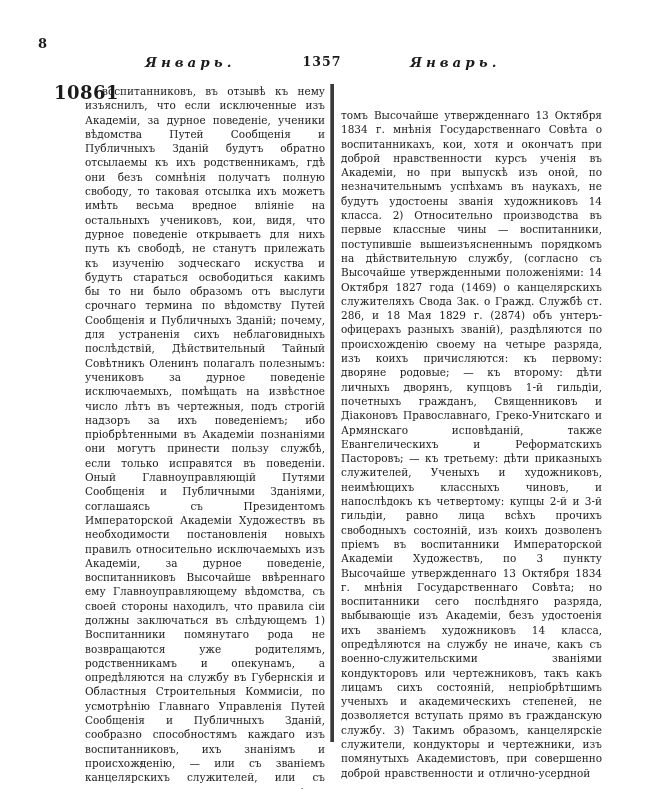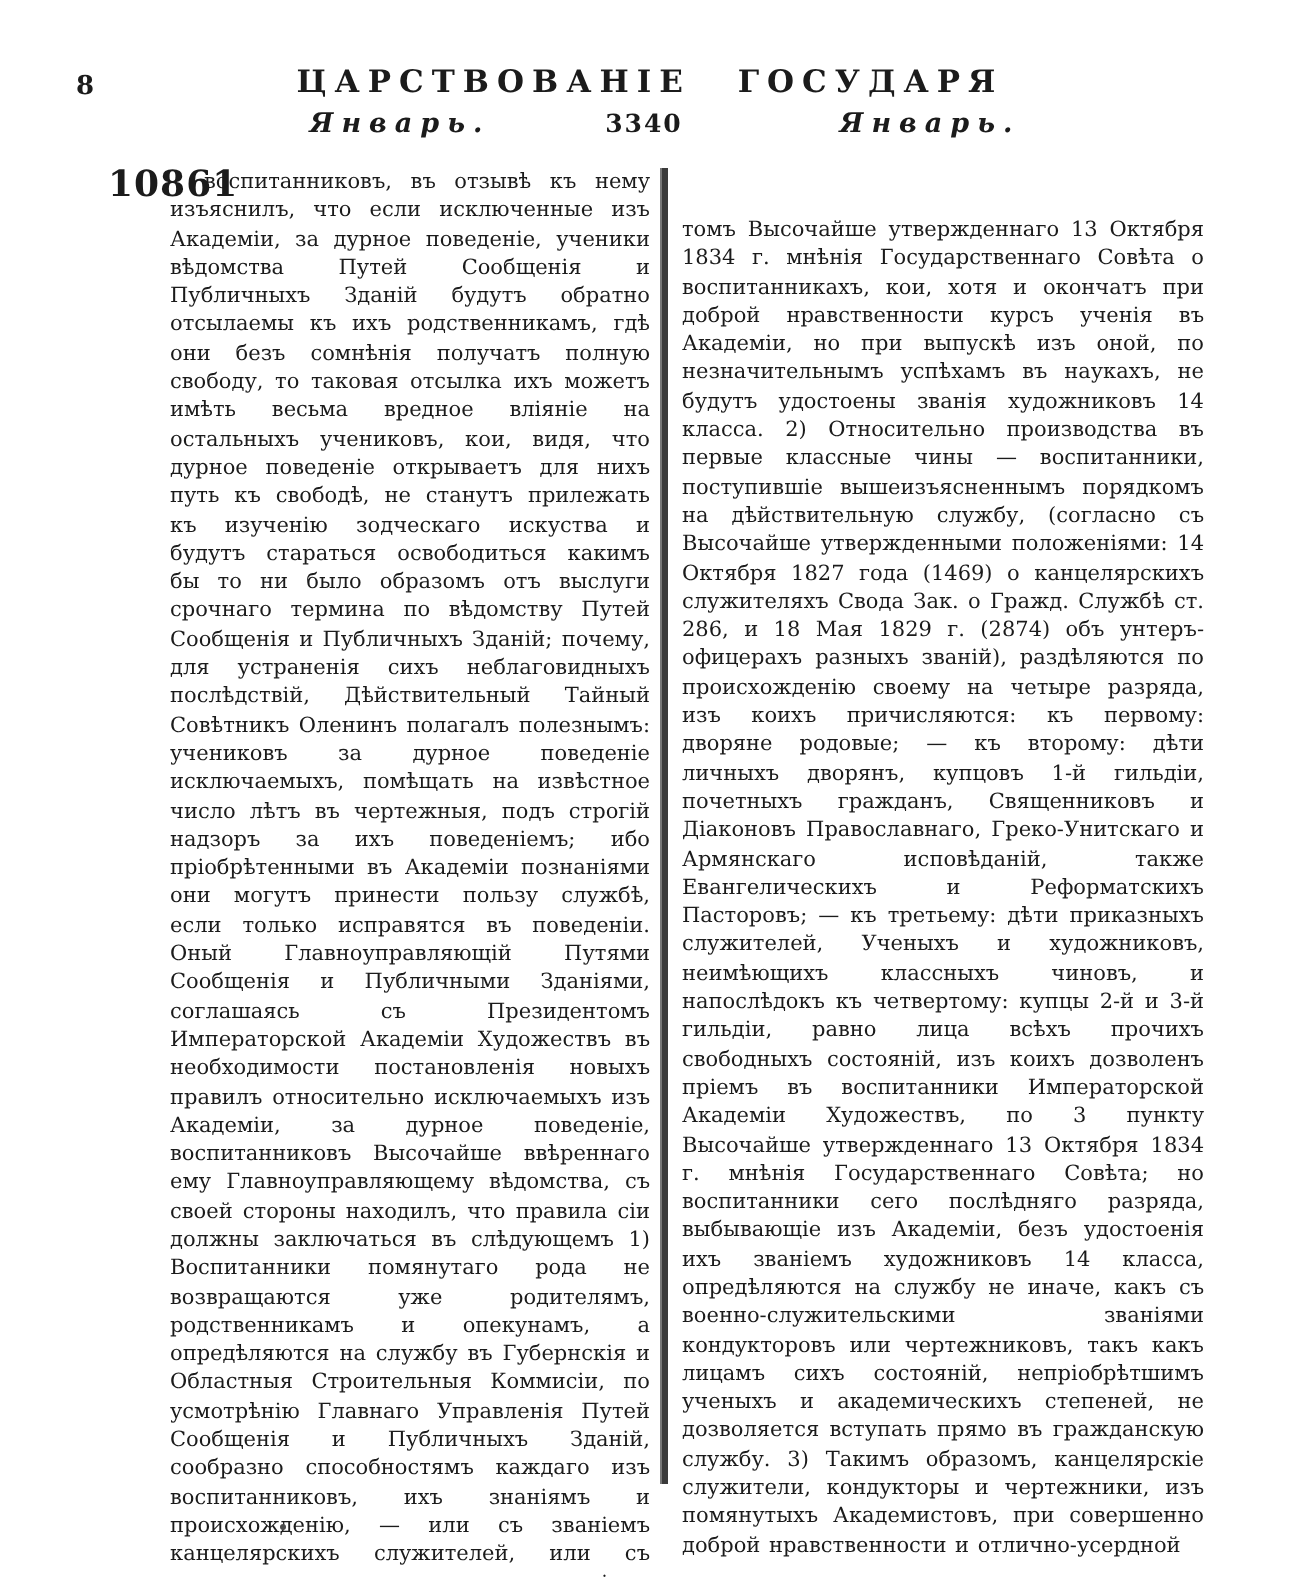--- a/index.html
+++ b/index.html
@@ -29,21 +29,20 @@
     letter-spacing: 4px;
     word-spacing: 14px;
   }
   .date-row { position: absolute; top: 54px; left: 0; width: 100%; height: 18px; }
   .month {
     position: absolute;
     font-size: 13.5px;
     font-style: italic;
     font-weight: 700;
     letter-spacing: 4px;
-    text-align: center;
   }
   .month-left  { left: 145px; width: 110px; }
   .month-right { left: 410px; width: 110px; }
   .year {
     position: absolute;
     left: 296px; width: 52px;
     text-align: center;
     font-size: 12.5px;
     letter-spacing: 1px;
     font-weight: 600;
@@ -80,25 +79,24 @@
     background: #4c4c4c;
   }
 </style>
 </head>
 <body>
 
 <div class="page">
 
   <div class="page-number">8</div>
 
-  <div class="running-title">ЦАРСТВОВАНІЕ ГОСУДАРЯ</div>
 
   <div class="date-row">
     <span class="month month-left">Январь.</span>
-    <span class="year">3340</span>
+    <span class="year">1357</span>
     <span class="month month-right">Январь.</span>
   </div>
 
   <div class="act-number">10861</div>
 
   <div class="column column-left">воспитанниковъ, въ отзывѣ къ нему изъяснилъ, что если исключенные изъ Академіи, за дурное поведеніе, ученики вѣдомства Путей Сообщенія и Публичныхъ Зданій будутъ обратно отсылаемы къ ихъ родственникамъ, гдѣ они безъ сомнѣнія получатъ полную свободу, то таковая отсылка ихъ можетъ имѣть весьма вредное вліяніе на остальныхъ учениковъ, кои, видя, что дурное поведеніе открываетъ для нихъ путь къ свободѣ, не станутъ прилежать къ изученію зодческаго искуства и будутъ стараться освободиться какимъ бы то ни было образомъ отъ выслуги срочнаго термина по вѣдомству Путей Сообщенія и Публичныхъ Зданій; почему, для устраненія сихъ неблаговидныхъ послѣдствій, Дѣйствительный Тайный Совѣтникъ Оленинъ полагалъ полезнымъ: учениковъ за дурное поведеніе исключаемыхъ, помѣщать на извѣстное число лѣтъ въ чертежныя, подъ строгій надзоръ за ихъ поведеніемъ; ибо пріобрѣтенными въ Академіи познаніями они могутъ принести пользу службѣ, если только исправятся въ поведеніи. Оный Главноуправляющій Путями Сообщенія и Публичными Зданіями, соглашаясь съ Президентомъ Императорской Академіи Художествъ въ необходимости постановленія новыхъ правилъ относительно исключаемыхъ изъ Академіи, за дурное поведеніе, воспитанниковъ Высочайше ввѣреннаго ему Главноуправляющему вѣдомства, съ своей стороны находилъ, что правила сіи должны заключаться въ слѣдующемъ 1) Воспитанники помянутаго рода не возвращаются уже родителямъ, родственникамъ и опекунамъ, а опредѣляются на службу въ Губернскія и Областныя Строительныя Коммисіи, по усмотрѣнію Главнаго Управленія Путей Сообщенія и Публичныхъ Зданій, сообразно способностямъ каждаго изъ воспитанниковъ, ихъ знаніямъ и происхожденію, — или съ званіемъ канцелярскихъ служителей, или съ военнослужительскимъ званіемъ кондукторовъ и чертежниковъ 1-го и 2-го классовъ, — подобно тому, какъ сіе постановлено 9 пунк-</div>
 
   <div class="column-divider"></div>
 
   <div class="column column-right">томъ Высочайше утвержденнаго 13 Октября 1834 г. мнѣнія Государственнаго Совѣта о воспитанникахъ, кои, хотя и окончатъ при доброй нравственности курсъ ученія въ Академіи, но при выпускѣ изъ оной, по незначительнымъ успѣхамъ въ наукахъ, не будутъ удостоены званія художниковъ 14 класса. 2) Относительно производства въ первые классные чины — воспитанники, поступившіе вышеизъясненнымъ порядкомъ на дѣйствительную службу, (согласно съ Высочайше утвержденными положеніями: 14 Октября 1827 года (1469) о канцелярскихъ служителяхъ Свода Зак. о Гражд. Службѣ ст. 286, и 18 Мая 1829 г. (2874) объ унтеръ-офицерахъ разныхъ званій), раздѣляются по происхожденію своему на четыре разряда, изъ коихъ причисляются: къ первому: дворяне родовые; — къ второму: дѣти личныхъ дворянъ, купцовъ 1-й гильдіи, почетныхъ гражданъ, Священниковъ и Діаконовъ Православнаго, Греко-Унитскаго и Армянскаго исповѣданій, также Евангелическихъ и Реформатскихъ Пасторовъ; — къ третьему: дѣти приказныхъ служителей, Ученыхъ и художниковъ, неимѣющихъ классныхъ чиновъ, и напослѣдокъ къ четвертому: купцы 2-й и 3-й гильдіи, равно лица всѣхъ прочихъ свободныхъ состояній, изъ коихъ дозволенъ пріемъ въ воспитанники Императорской Академіи Художествъ, по 3 пункту Высочайше утвержденнаго 13 Октября 1834 г. мнѣнія Государственнаго Совѣта; но воспитанники сего послѣдняго разряда, выбывающіе изъ Академіи, безъ удостоенія ихъ званіемъ художниковъ 14 класса, опредѣляются на службу не иначе, какъ съ военно-служительскими званіями кондукторовъ или чертежниковъ, такъ какъ лицамъ сихъ состояній, непріобрѣтшимъ ученыхъ и академическихъ степеней, не дозволяется вступать прямо въ гражданскую службу. 3) Такимъ образомъ, канцелярскіе служители, кондукторы и чертежники, изъ помянутыхъ Академистовъ, при совершенно доброй нравственности и отлично-усердной</div>

